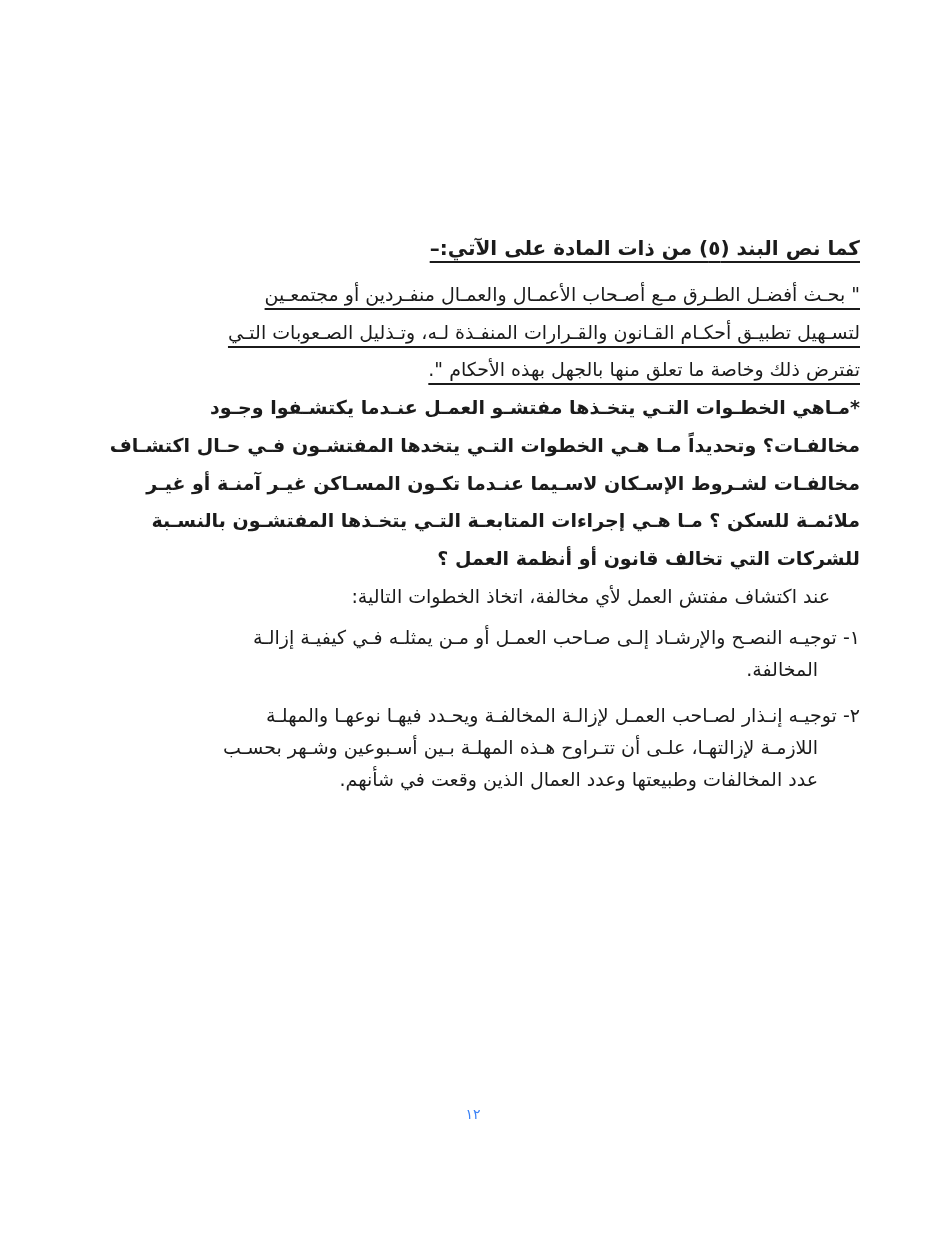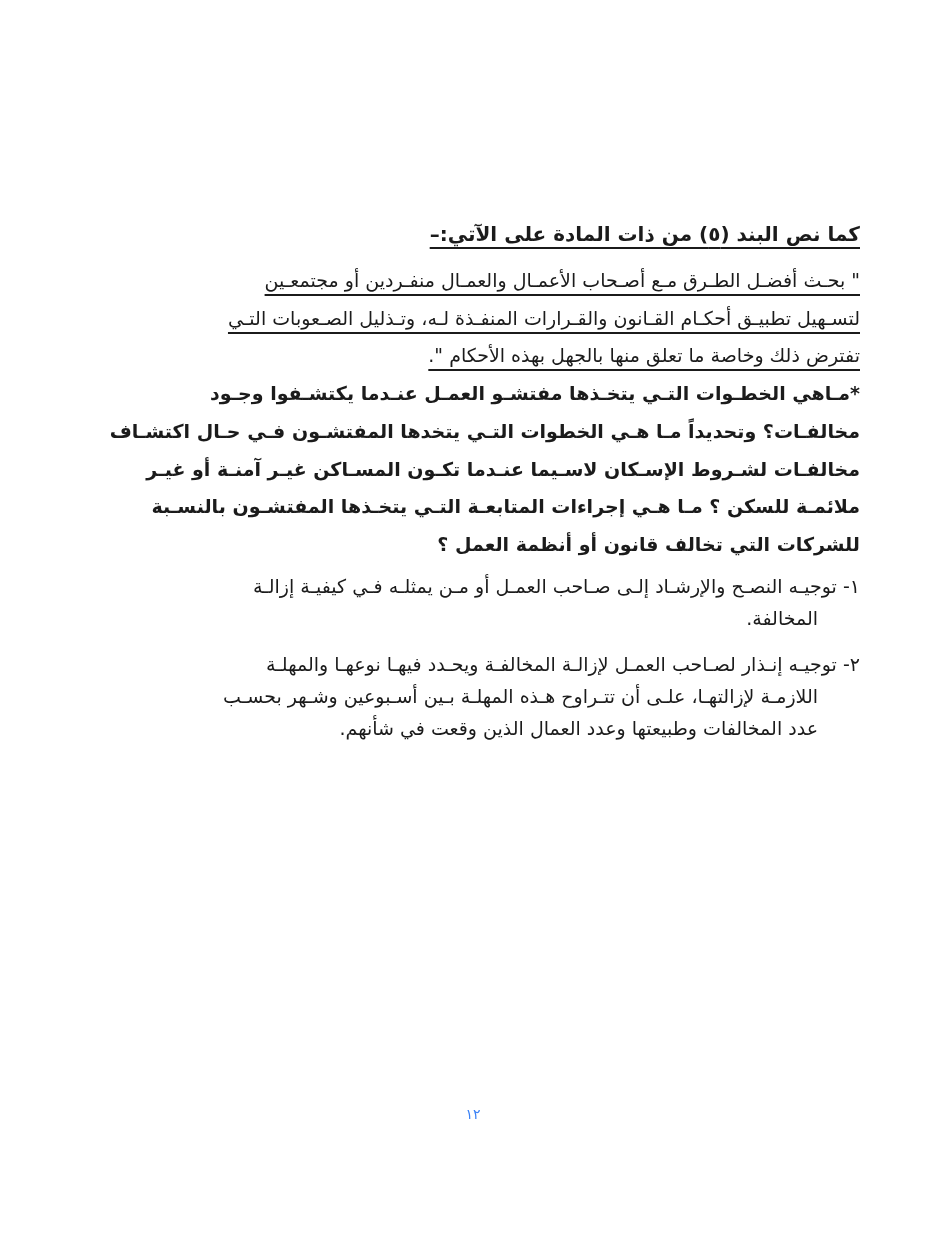--- a/index.html
+++ b/index.html
@@ -13,21 +13,21 @@
     height: 1242px;
     margin: 0 auto;
     background: #ffffff;
     color: #1b1b1b;
     font-family: "DejaVu Sans", "Liberation Sans", sans-serif;
     direction: rtl;
     overflow: hidden;
   }
   .content {
     position: absolute;
-    top: 220px;
+    top: 234px;
     right: 86px;
     left: 100px;
   }
   .heading {
     margin: 0 0 14px 0;
     font-size: 20px;
     font-weight: bold;
     line-height: 28px;
     text-align: right;
     text-decoration: underline;
@@ -96,20 +96,21 @@
 لتسـهيل تطبيـق أحكـام القـانون والقـرارات المنفـذة لـه، وتـذليل الصـعوبات التـي
 تفترض ذلك وخاصة ما تعلق منها بالجهل بهذه الأحكام ".</p>
 
     <p class="para question">*مـاهي الخطـوات التـي يتخـذها مفتشـو العمـل عنـدما يكتشـفوا وجـود
 مخالفـات؟ وتحديداً مـا هـي الخطوات التـي يتخدها المفتشـون فـي حـال اكتشـاف
 مخالفـات لشـروط الإسـكان لاسـيما عنـدما تكـون المسـاكن غيـر آمنـة أو غيـر
 ملائمـة للسكن ؟ مـا هـي إجراءات المتابعـة التـي يتخـذها المفتشـون بالنسـبة
 للشركات التي تخالف قانون أو أنظمة العمل ؟</p>
 
 
+    <p class="para intro">عند اكتشاف مفتش العمل لأي مخالفة، اتخاذ الخطوات التالية:</p>
 
     <ol class="steps">
       <li class="step">١- توجيـه النصـح والإرشـاد إلـى صـاحب العمـل أو مـن يمثلـه فـي كيفيـة إزالـة
 المخالفة.</li>
       <li class="step">٢- توجيـه إنـذار لصـاحب العمـل لإزالـة المخالفـة ويحـدد فيهـا نوعهـا والمهلـة
 اللازمـة لإزالتهـا، علـى أن تتـراوح هـذه المهلـة بـين أسـبوعين وشـهر بحسـب
 عدد المخالفات وطبيعتها وعدد العمال الذين وقعت في شأنهم.</li>
     </ol>
 
   </div>

